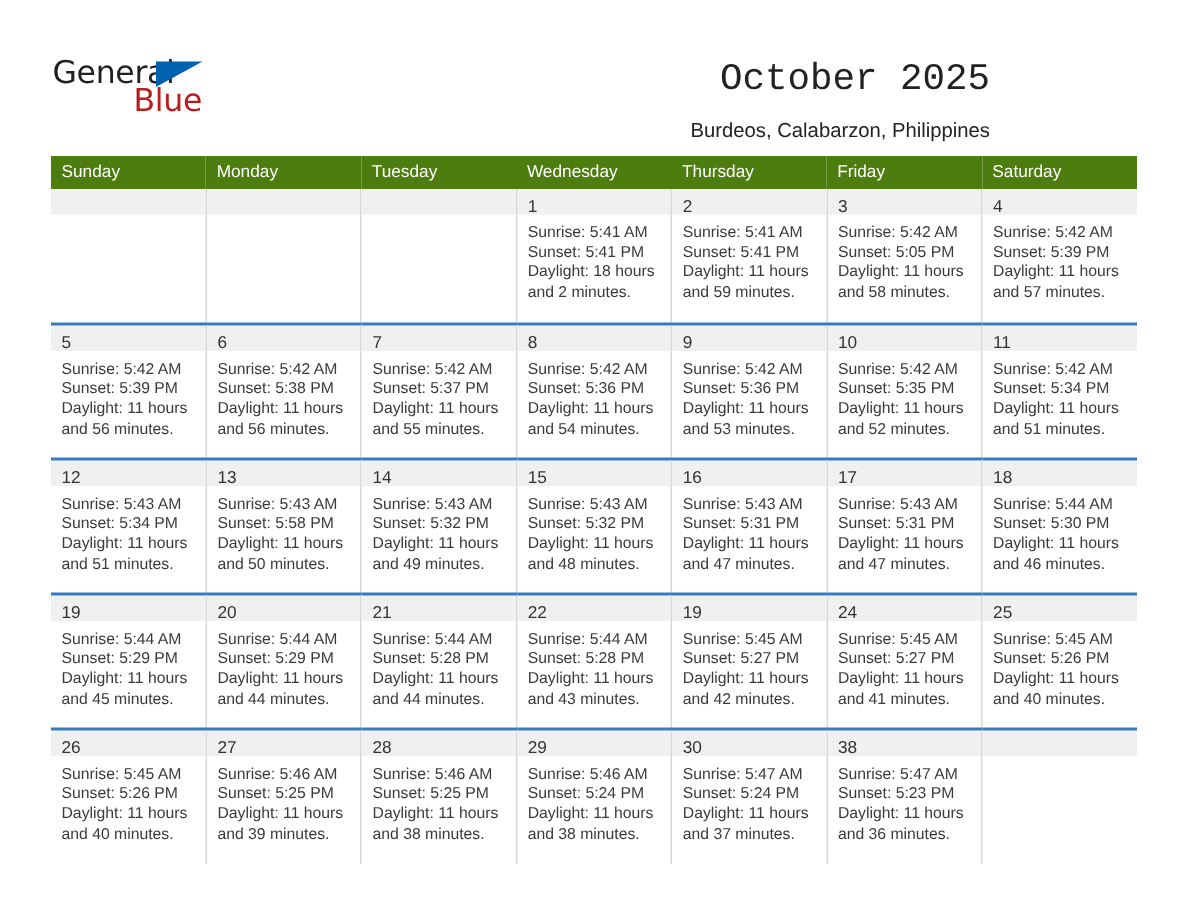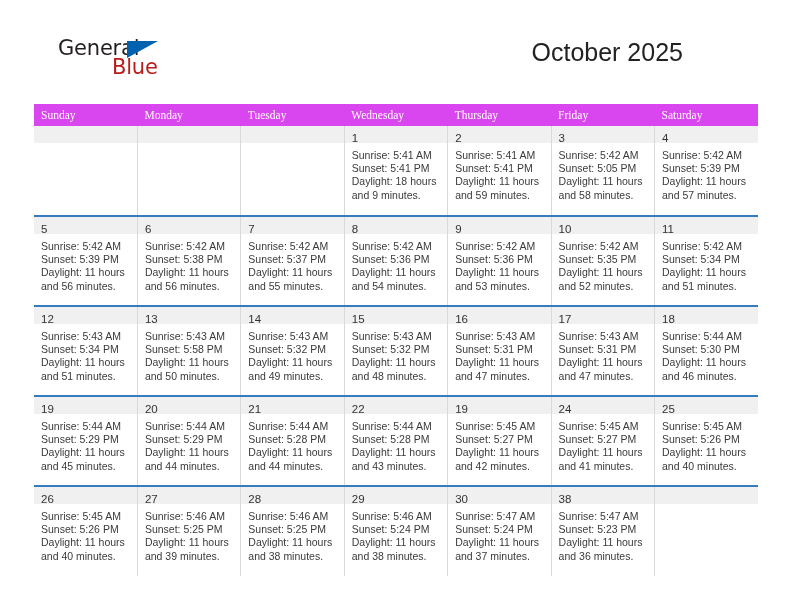--- a/index.html
+++ b/index.html
@@ -21,21 +21,20 @@
     box-sizing: border-box;
   }
 
   
   .header {
     position: absolute;
     left: 0;
     top: 0;
     width: 696px;
     height: 104px;
-    margin-left: 23px;
   }
   .logo {
     position: absolute;
     left: 35px;
     top: 36px;
     width: 200px;
     height: 46px;
   }
   .logo-general {
     position: absolute;
@@ -66,21 +65,21 @@
   }
 
   .title {
     position: absolute;
     right: 36px;
     top: 38px;
     font-size: 25px;
     color: #222222;
     text-align: right;
     white-space: nowrap;
-    font-family: Liberation Sans, sans-serif;
+    font-family: Liberation Mono, monospace;
   }
   .subtitle {
     position: absolute;
     right: 36px;
     top: 79px;
     font-size: 13.5px;
     color: #222222;
     text-align: right;
     white-space: nowrap;
     font-family: "Liberation Sans", sans-serif;
@@ -94,29 +93,29 @@
     width: 724px;
   }
   table.cal {
     border-collapse: collapse;
     table-layout: fixed;
     width: 724px;
   }
   table.cal col { width: 103.42px; }
 
   thead th {
-    background: #d946ef;
+    background: #4d7c0f;
     color: #ffffff;
     font-size: 11.5px;
     font-weight: normal;
     text-align: left;
     padding: 5px 0 5px 7px;
     height: 11px;
     vertical-align: middle;
-    font-family: Liberation Serif, serif;
+    font-family: Liberation Sans, sans-serif;
   }
 
   tbody tr.week {
     height: 90px;
   }
   tbody td.day {
     vertical-align: top;
     padding: 0;
     border-top: 2px solid #357cbf;
     border-right: 1px solid #d9d9d9;
@@ -163,20 +162,21 @@
 
   <div class="header">
 
     <div class="logo">
       <span class="logo-general">General</span>
       <span class="logo-triangle"></span>
       <span class="logo-blue">Blue</span>
     </div>
 
     <div class="title">October 2025</div>
+    <div class="subtitle">Burdeos, Calabarzon, Philippines</div>
   </div>
 
   <div class="calendar">
     <table class="cal">
       <colgroup>
         <col>
           <col>
           <col>
           <col>
           <col>
@@ -205,21 +205,21 @@
             </td>
             <td class="day empty">
               <div class="daynum-band"><span class="daynum"></span></div>
             </td>
             <td class="day">
               <div class="daynum-band"><span class="daynum">1</span></div>
               <div class="cell-body">
                 <div class="info-line">Sunrise: 5:41 AM</div>
                 <div class="info-line">Sunset: 5:41 PM</div>
                 <div class="info-line">Daylight: 18 hours</div>
-                <div class="info-line">and 9 minutes.</div>
+                <div class="info-line">and 2 minutes.</div>
               </div>
             </td>
             <td class="day">
               <div class="daynum-band"><span class="daynum">2</span></div>
               <div class="cell-body">
                 <div class="info-line">Sunrise: 5:41 AM</div>
                 <div class="info-line">Sunset: 5:41 PM</div>
                 <div class="info-line">Daylight: 11 hours</div>
                 <div class="info-line">and 59 minutes.</div>
               </div>

